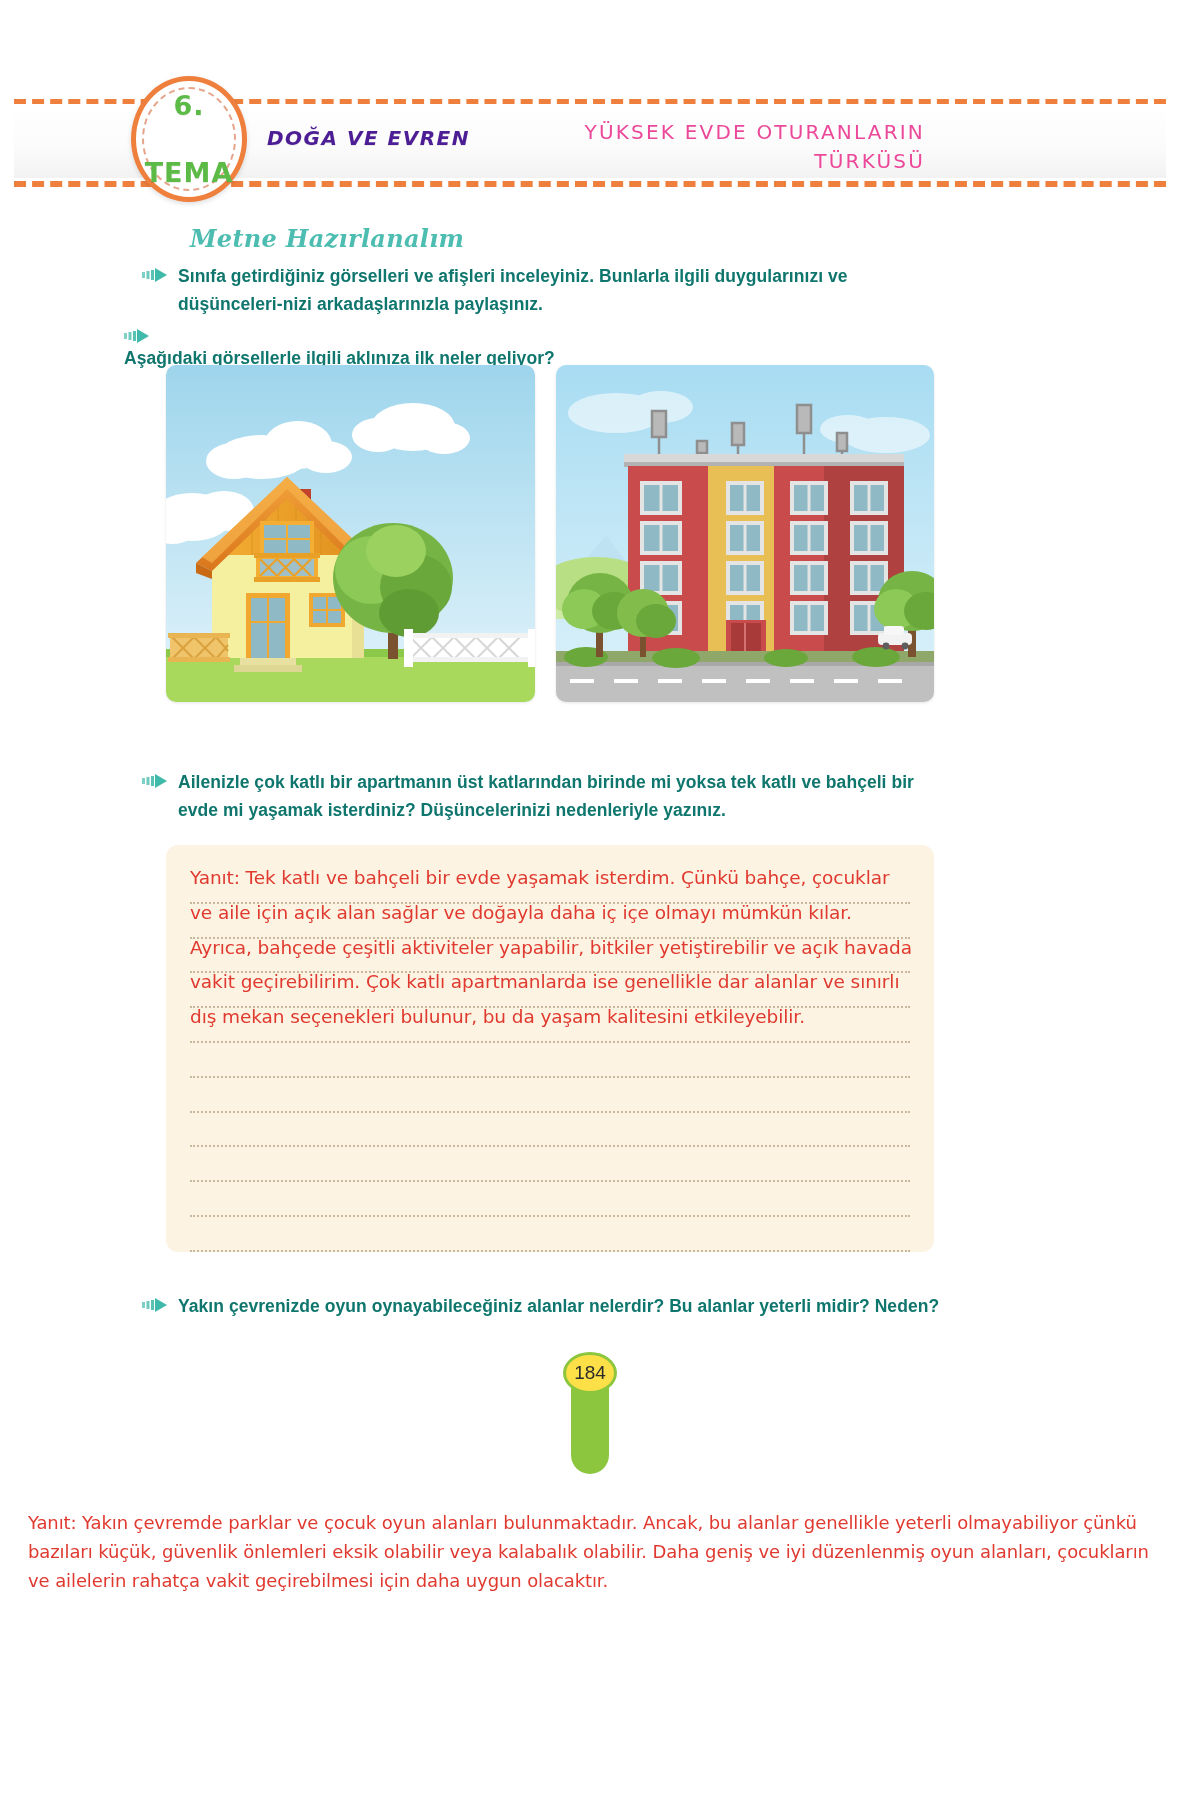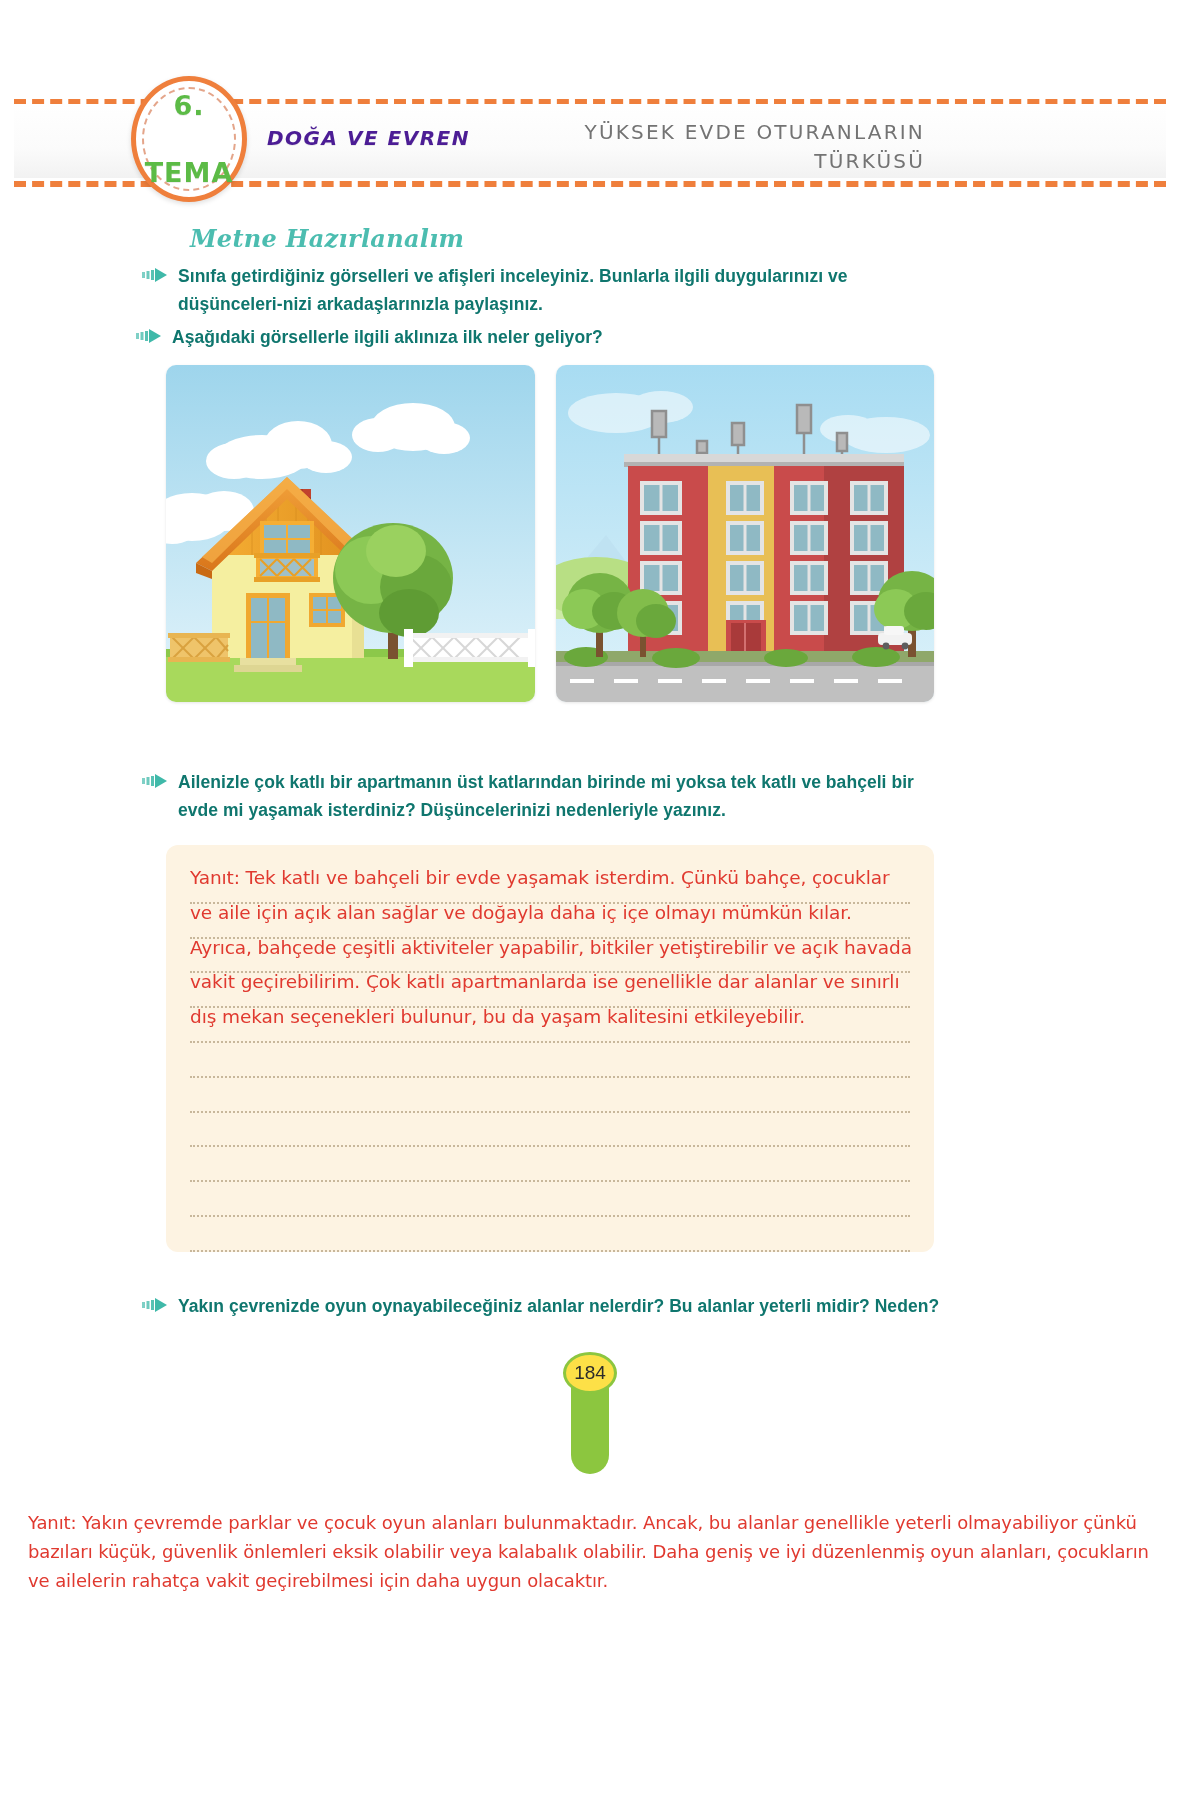--- a/index.html
+++ b/index.html
@@ -55,21 +55,21 @@
     position:absolute; left:267px; top:126px; z-index:5;
     font-family:"DejaVu Sans", sans-serif;
     font-weight:bold; font-style:italic;
     font-size:20px; color:#4c1d95;
     letter-spacing:1.5px;
     text-shadow:0 1px 0 rgba(0,0,0,.07);
   }
 
   .lesson-title {
     position:absolute; right:255px; top:118px; z-index:5;
-    text-align:right; color:#737373;
+    text-align:right; color:#ec4899;
     font-family:"DejaVu Sans", sans-serif;
     font-size:20px; letter-spacing:2.2px; line-height:1.45;
     width:420px;
   }
 
   
   .section-heading {
     position:absolute; left:190px; top:224px;
     font-family:"DejaVu Serif", serif;
     font-style:italic; font-weight:bold;
@@ -82,21 +82,21 @@
     position:relative;
   }
   .q-bullet svg { display:block; }
   .q-text {
     font-weight:bold; font-size:17.5px; color:#0f766e;
     line-height:1.62; letter-spacing:.05px;
     font-family:"Liberation Sans", sans-serif;
   }
 
   #q1 { left:142px; top:262px; width:800px; }
-  #q2 { left:136px; top:323px; width:800px; }
+  #q2 { left:124px; top:323px; width:800px;flex-direction:column; }
   #q3 { left:142px; top:768px; width:806px; }
   #q4 { left:142px; top:1292px; width:806px; }
 
   
   .pic {
     position:absolute; border-radius:10px; overflow:hidden;
     box-shadow:0 1px 3px rgba(0,0,0,.10);
   }
   #pic-house { left:166px; top:365px; width:369px; height:337px; }
   #pic-apartment { left:556px; top:365px; width:378px; height:337px; }

